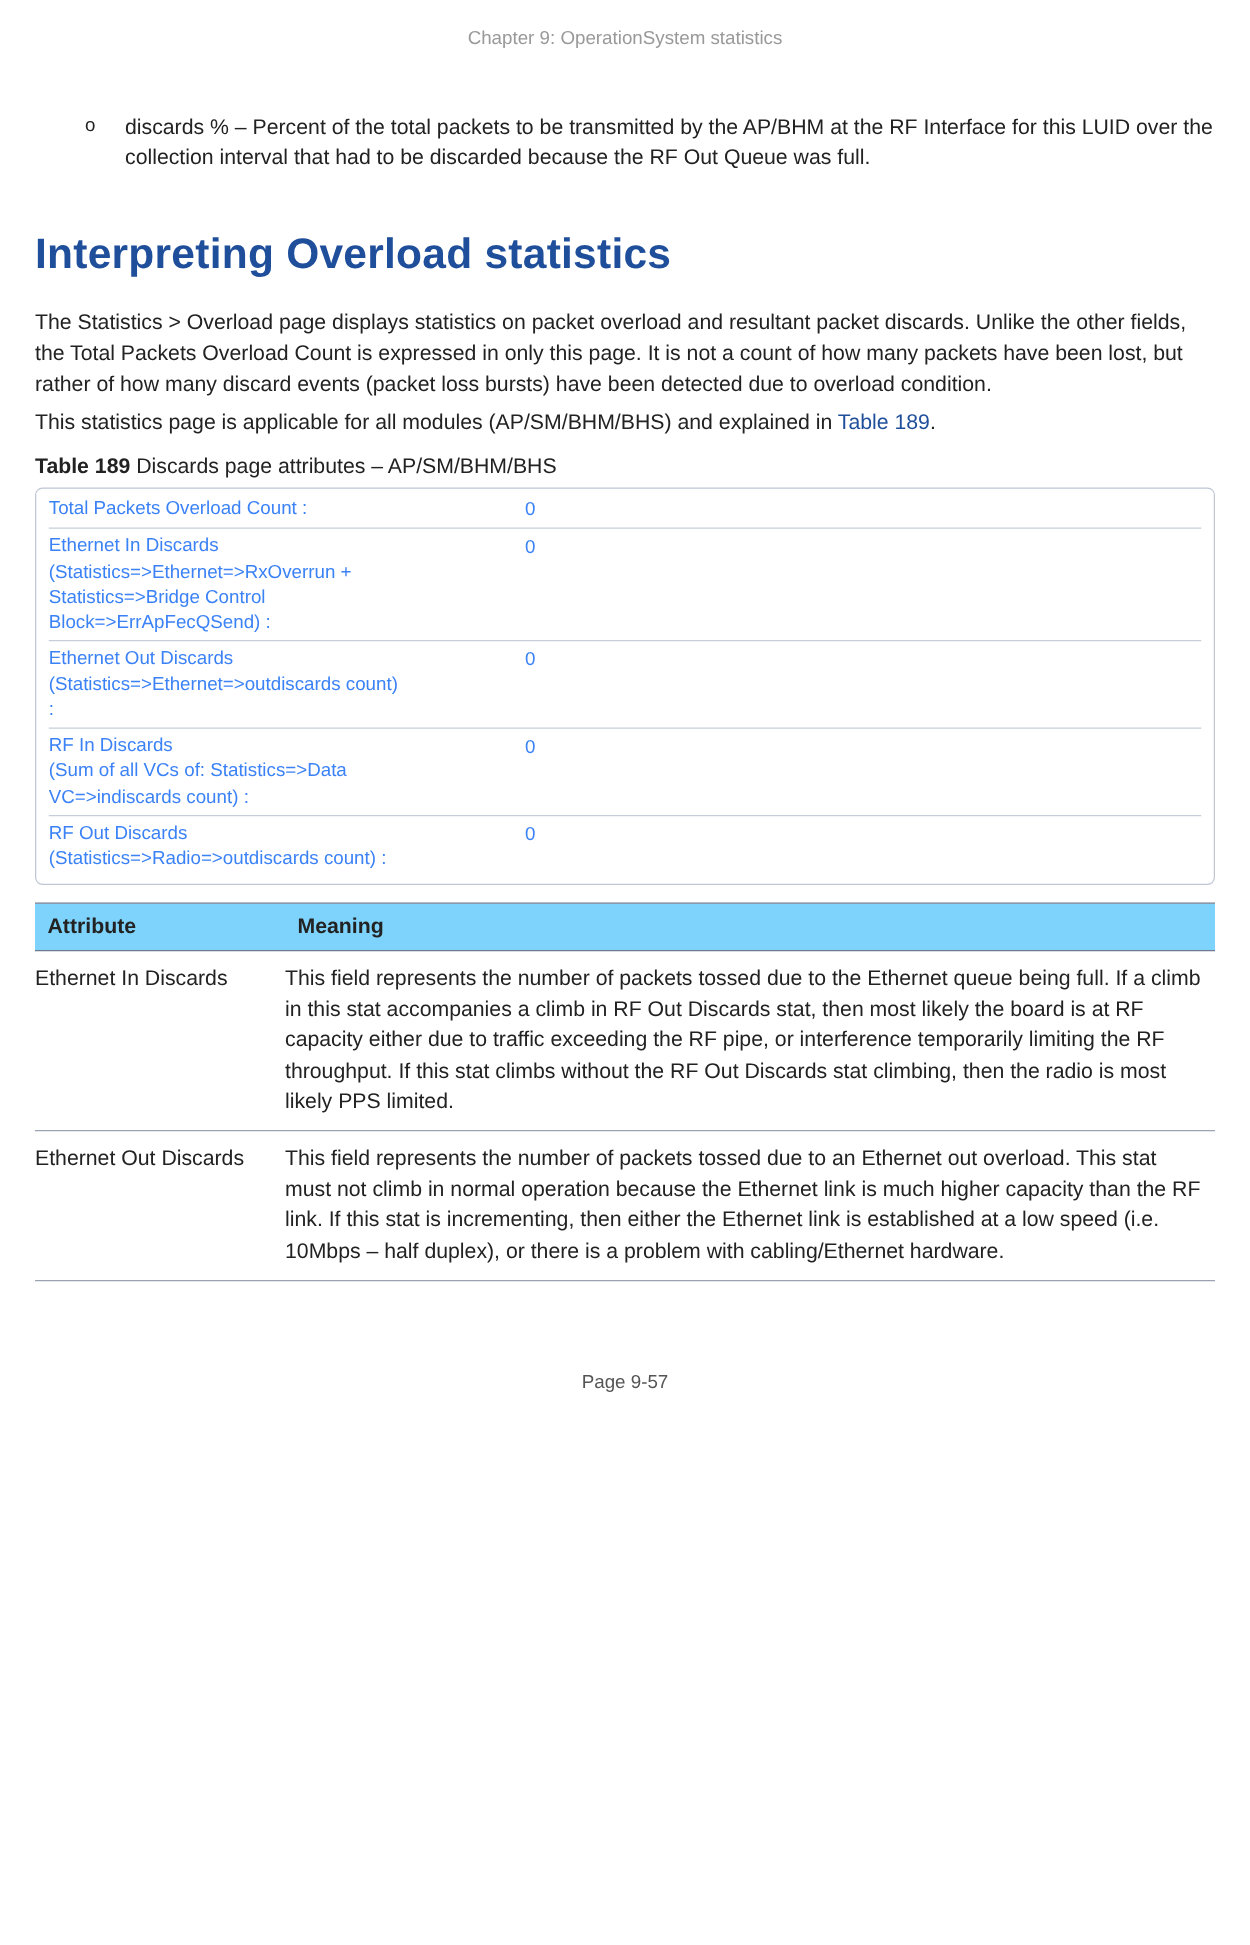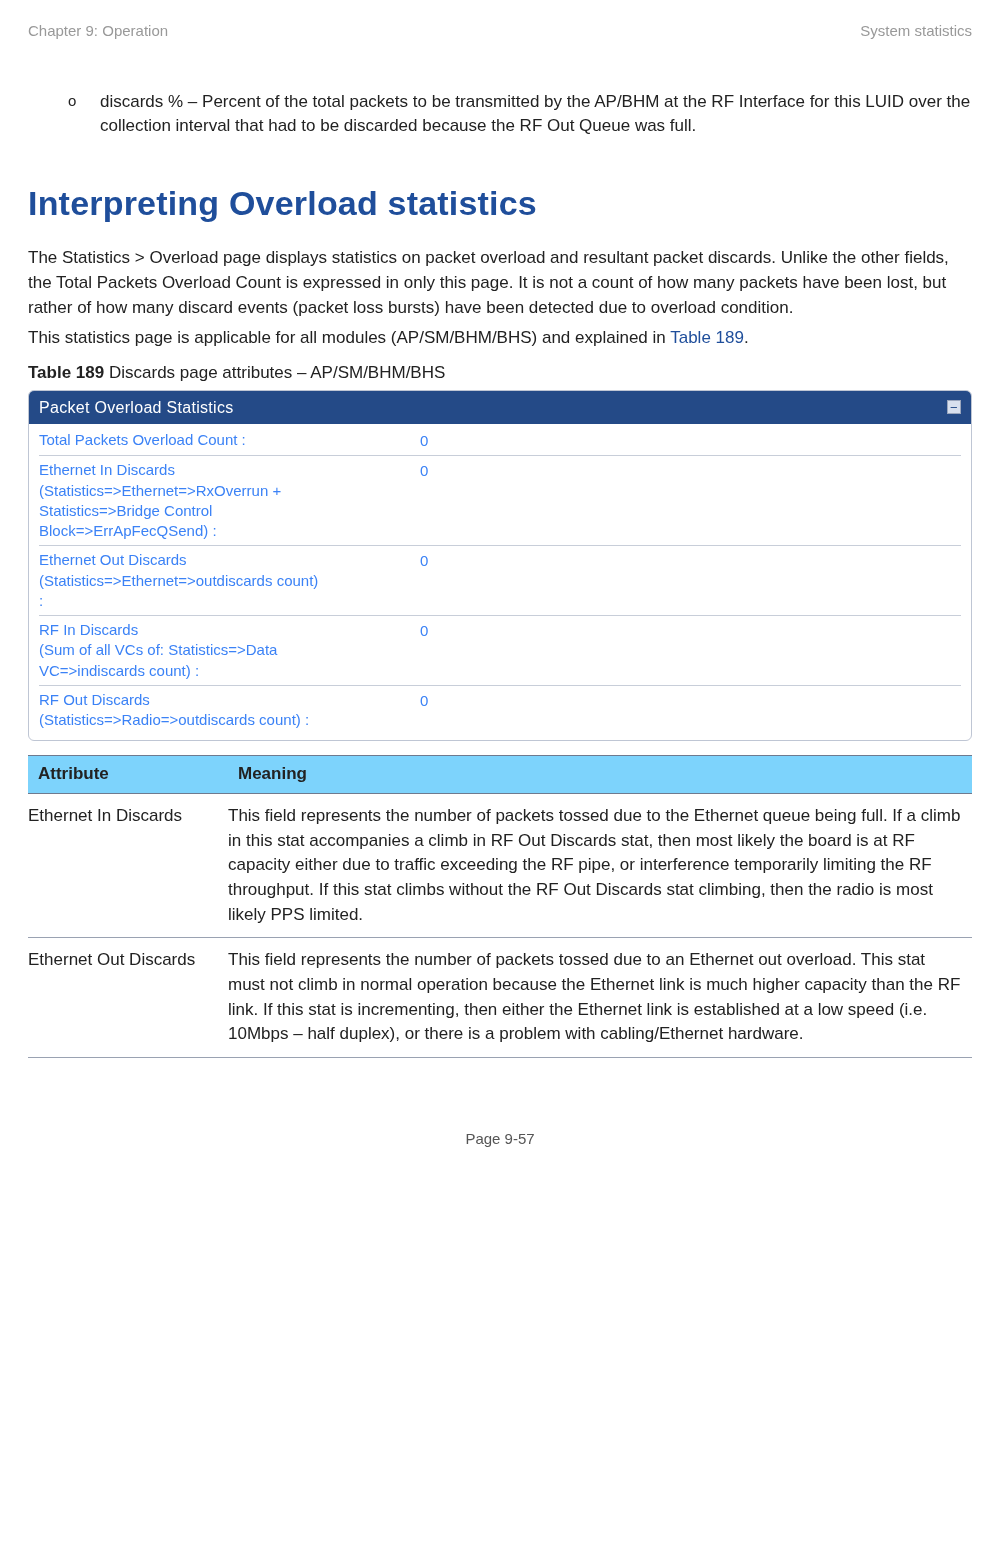--- a/index.html
+++ b/index.html
@@ -8,21 +8,21 @@
     font-size: 17px;
     color: #222;
     background: #fff;
     width: 1000px;
     margin: 0 auto;
     padding: 20px 28px 40px 28px;
     line-height: 1.45;
   }
   .page-header {
     display: flex;
-    justify-content: space-between;
+    justify-content: center;
     font-size: 15px;
     color: #999;
     margin-bottom: 48px;
   }
   .list-item { margin: 0 0 18px 40px; display: flex; }
   .list-marker { width: 32px; flex-shrink: 0; font-size: 15px; }
   .list-content { flex: 1; }
   .list-content .bold { font-weight: normal; }
   h2 {
     font-family: "Arial Narrow", Arial, sans-serif;
@@ -126,24 +126,20 @@
 <p class="body-p">The Statistics &gt; Overload page displays statistics on packet overload and resultant packet discards. Unlike the other fields, the Total Packets Overload Count is expressed in only this page. It is not a count of how many packets have been lost, but rather of how many discard events (packet loss bursts) have been detected due to overload condition.</p>
 <p class="body-p">
   <span>This statistics page is applicable for all modules (AP/SM/BHM/BHS) and explained in </span><span class="link-blue">Table 189</span><span>.</span>
 </p>
 
 <p class="table-caption">
   <span class="bold">Table 189</span><span> Discards page attributes – AP/SM/BHM/BHS</span>
 </p>
 
 <div class="panel">
-  <div class="panel-header">
-    <span>Packet Overload Statistics</span>
-    <span class="minus-icon">−</span>
-  </div>
   <div class="panel-rows">
     <div class="panel-row">
       <div class="panel-label">Total Packets Overload Count :</div>
       <div class="panel-value">0</div>
     </div>
     <div class="panel-row">
       <div class="panel-label" style="white-space:pre-line">Ethernet In Discards
 (Statistics=&gt;Ethernet=&gt;RxOverrun +
 Statistics=&gt;Bridge Control
 Block=&gt;ErrApFecQSend) :</div>

